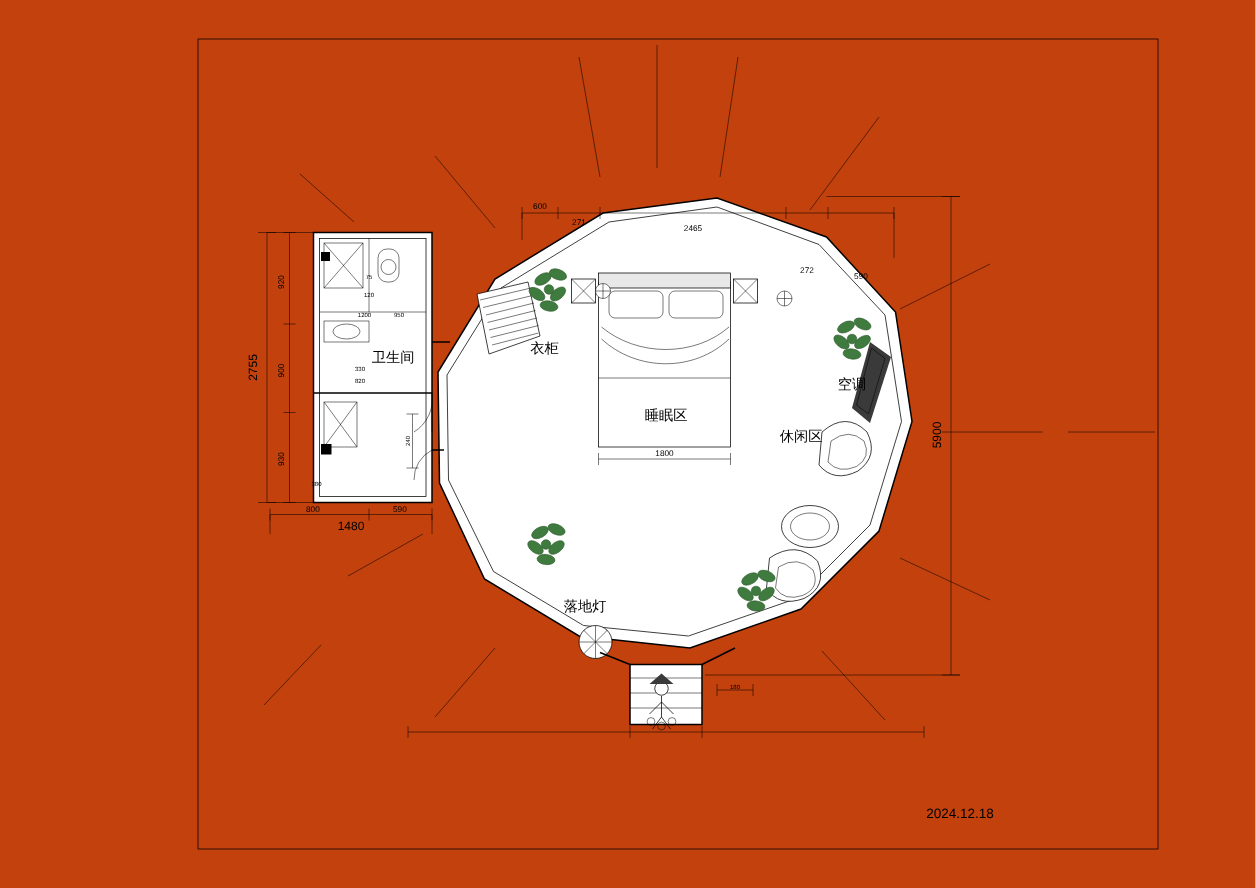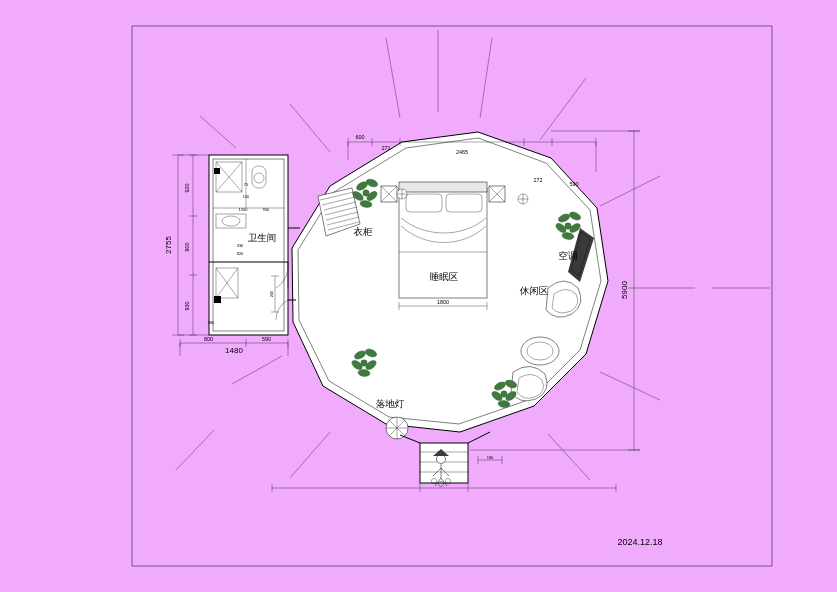--- a/index.html
+++ b/index.html
@@ -10,21 +10,21 @@
   body {
     width: 837px;
     height: 592px;
     font-family: "Liberation Sans", sans-serif;
     overflow: hidden;
   }
   #canvas-root {
     position: relative;
     width: 837px;
     height: 592px;
-    background: #f0abfc;
+    background: #c2410c;
   }
   svg#plan {
     position: absolute;
     left: 0;
     top: 0;
   }
   .lbl {
     font-family: "Liberation Sans", sans-serif;
     fill: #000000;
   }

